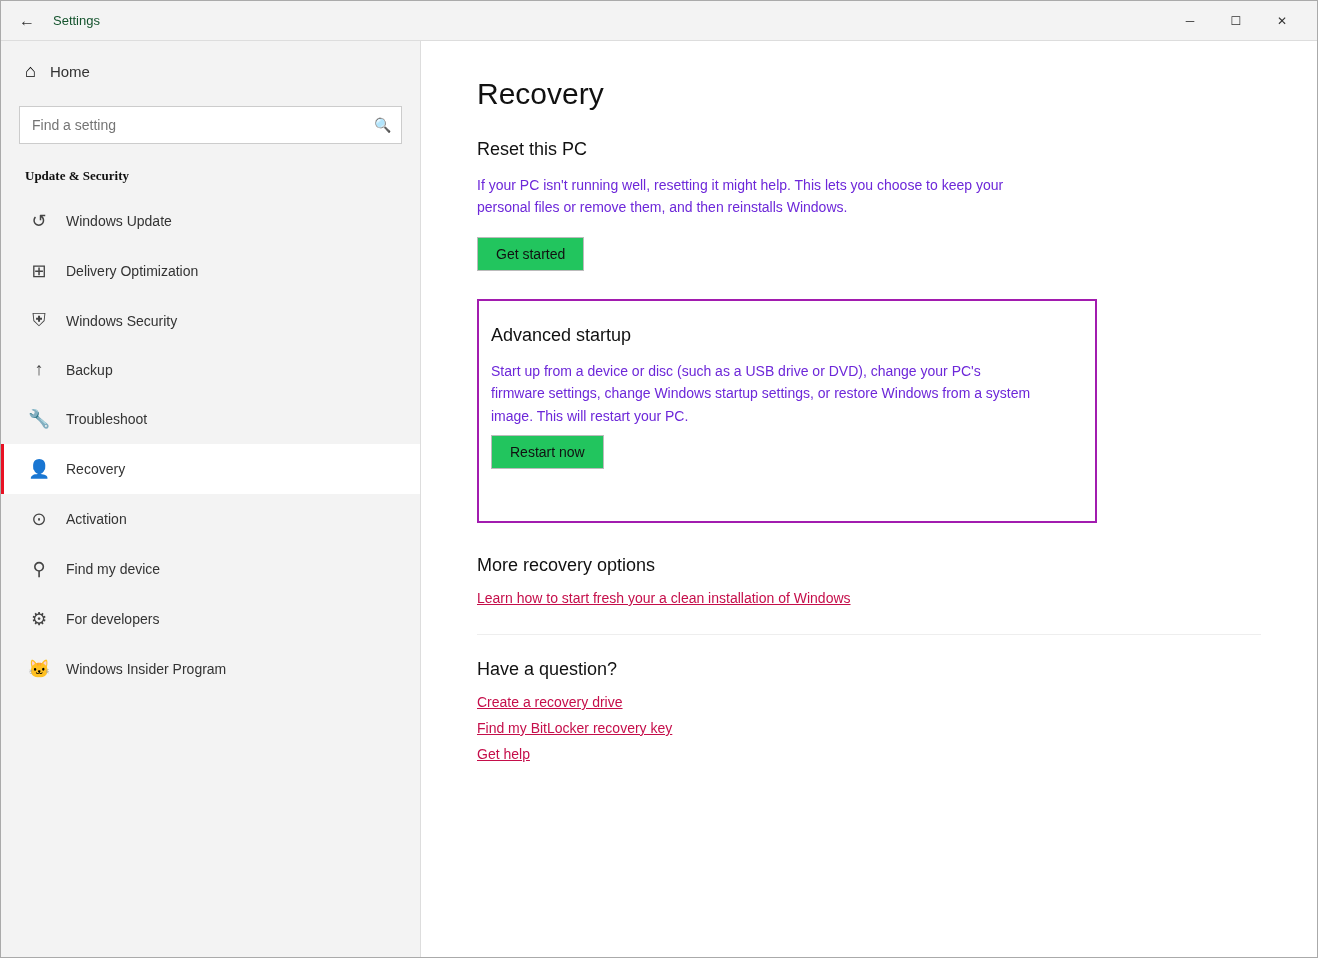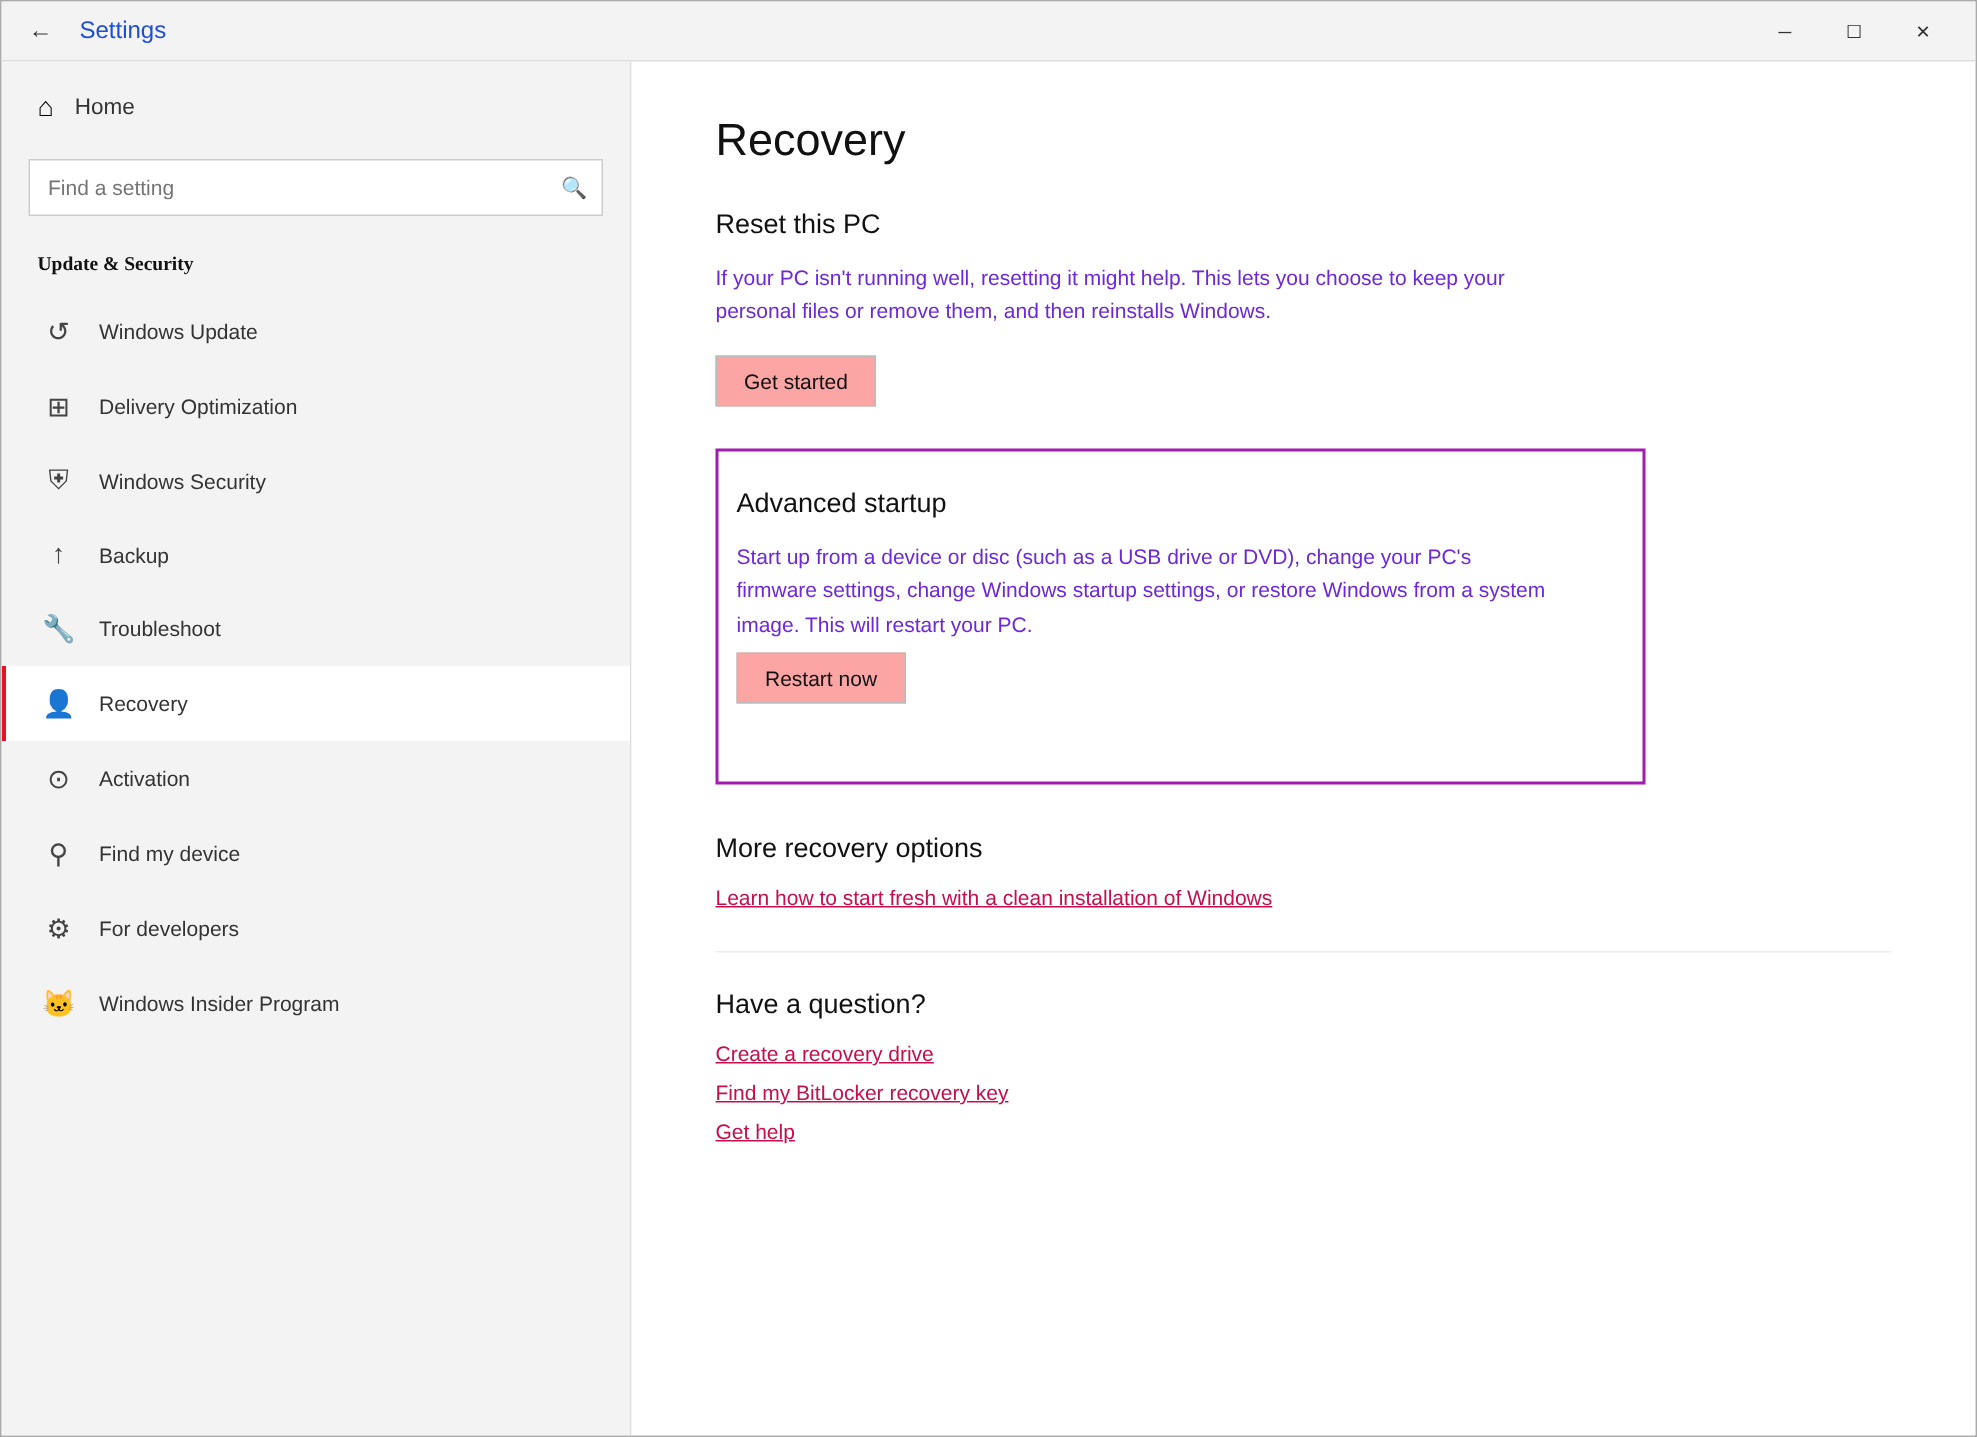--- a/index.html
+++ b/index.html
@@ -37,22 +37,22 @@
     }
     .titlebar-back {
       cursor: pointer;
       font-size: 16px;
       color: #333;
       border: none;
       background: none;
       padding: 2px 6px;
     }
     .titlebar-title {
-      font-size: 16px;
-      color: #1d4ed8;
+      font-size: 13px;
+      color: #14532d;
     }
     .titlebar-controls {
       display: flex;
       gap: 0;
     }
     .titlebar-btn {
       width: 46px;
       height: 40px;
       border: none;
       background: none;
@@ -164,21 +164,21 @@
     .description {
       font-size: 14px;
       color: #6d28d9;
       line-height: 1.6;
       margin-bottom: 18px;
       max-width: 540px;
     }
     .btn {
       display: inline-block;
       padding: 8px 18px;
-      background: #fca5a5;
+      background: #22c55e;
       border: 1px solid #bbb;
       font-size: 14px;
       color: #111;
       cursor: pointer;
       margin-bottom: 28px;
       outline: none;
     }
     .advanced-box {
       border: 2px solid #a21caf;
       padding: 24px 12px;
@@ -295,21 +295,21 @@
       
       <div class="advanced-box">
         <h2 class="section-heading">Advanced startup</h2>
         <p class="description">Start up from a device or disc (such as a USB drive or DVD), change your PC's firmware settings, change Windows startup settings, or restore Windows from a system image. This will restart your PC.</p>
         <button class="btn">Restart now</button>
       </div>
 
       
       <div class="more-section">
         <h2 class="section-heading">More recovery options</h2>
-        <a class="link-pink">Learn how to start fresh with a clean installation of Windows</a>
+        <a class="link-pink">Learn how to start fresh your a clean installation of Windows</a>
       </div>
 
       <div class="divider"></div>
 
       
       <div>
         <h2 class="section-heading">Have a question?</h2>
         <div id="question-links">
             <a class="link-pink">Create a recovery drive</a>
             <a class="link-pink">Find my BitLocker recovery key</a>

